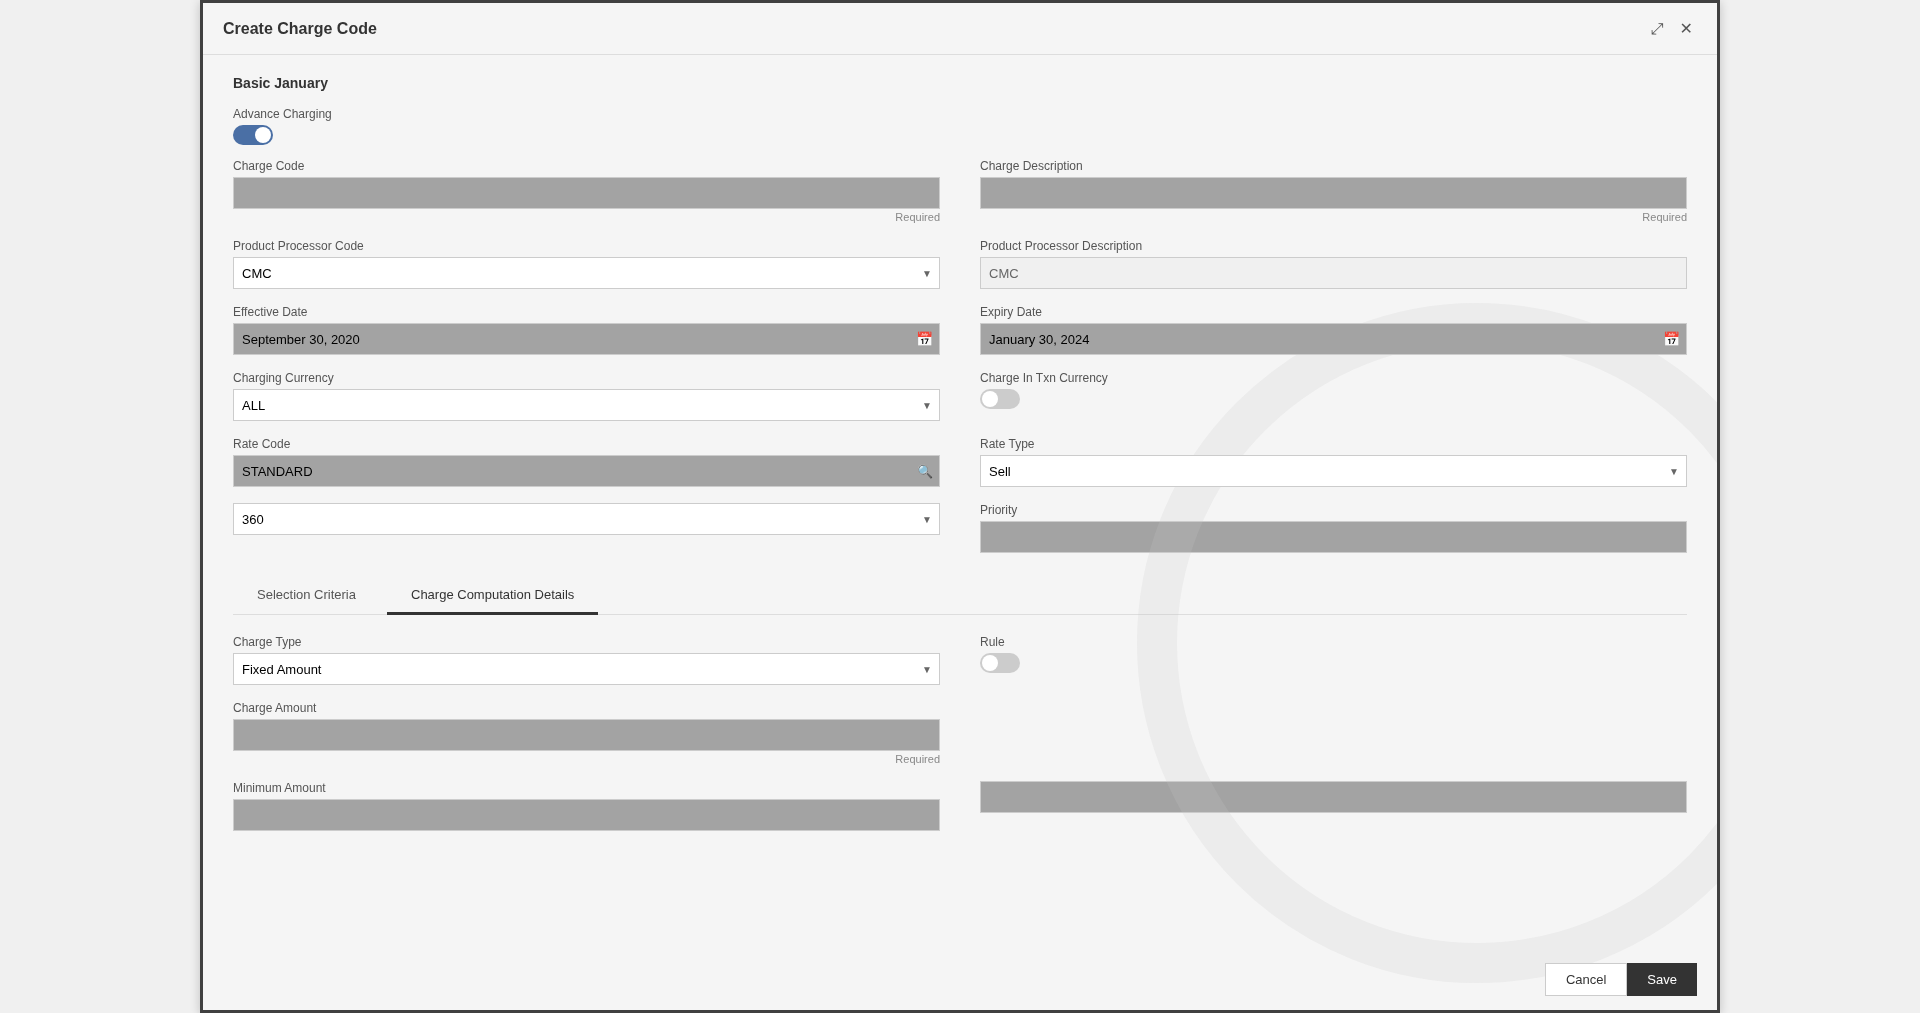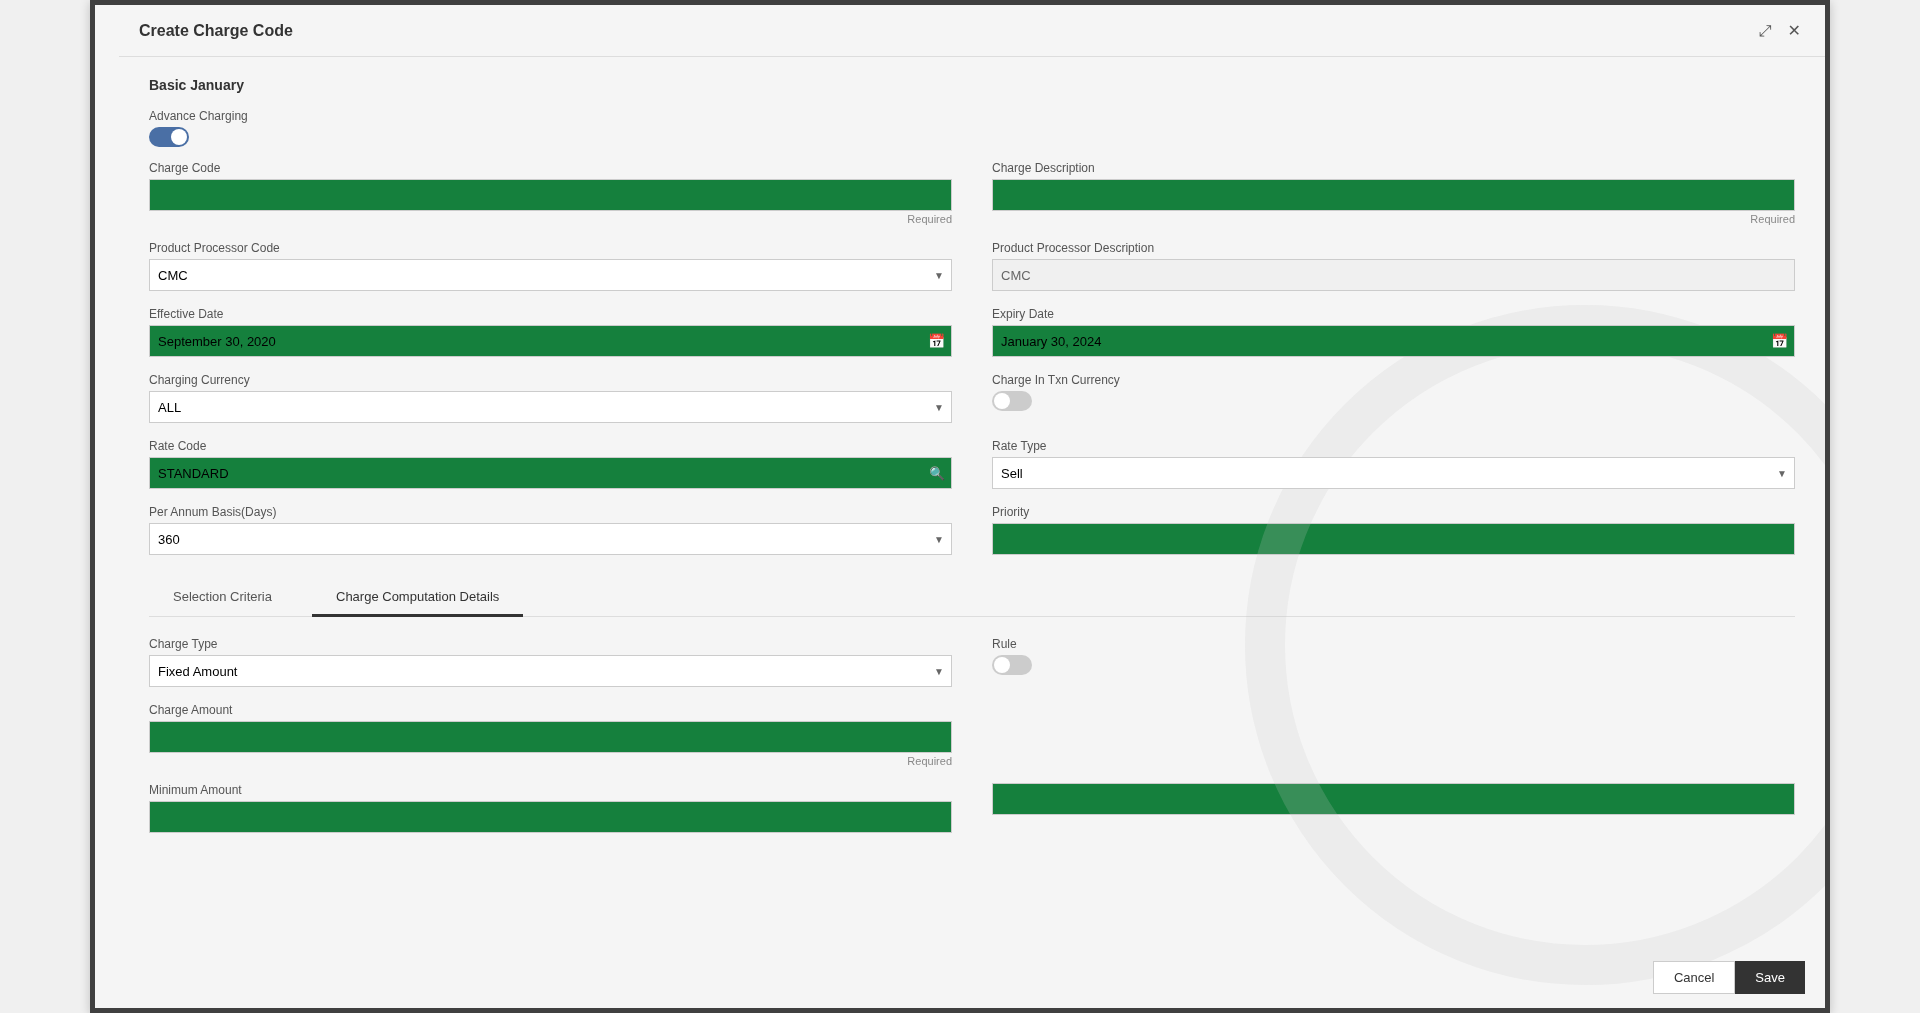--- a/index.html
+++ b/index.html
@@ -6,27 +6,26 @@
     body {
       font-family: Arial, sans-serif;
       background: #f0f0f0;
       display: flex;
       justify-content: center;
       align-items: flex-start;
       min-height: 100vh;
     }
     .modal {
       background: #f5f5f5;
-      width: 1740px;
+      width: 1520px;
       min-height: 1013px;
       position: relative;
-      border: 5px solid #404040;
+      border: 3px solid #404040;
       box-shadow: 0 2px 10px rgba(0,0,0,0.2);
       overflow: hidden;
-      padding-left: 24px;
     }
     
     .modal::before {
       content: '';
       position: absolute;
       right: -100px;
       top: 300px;
       width: 600px;
       height: 600px;
       border-radius: 50%;
@@ -82,21 +81,21 @@
       flex: 0 0 calc(50% - 20px);
       max-width: calc(50% - 20px);
     }
     .form-label {
       font-size: 12px;
       color: #555;
       margin-bottom: 4px;
     }
     .form-input {
       border: 1px solid #ccc;
-      background: #15803d;
+      background: #a3a3a3;
       padding: 6px 8px;
       font-size: 13px;
       height: 32px;
       outline: none;
       width: 100%;
     }
     .form-input[readonly], .form-input[disabled] {
       background: #f0f0f0;
       color: #666;
     }
@@ -188,21 +187,21 @@
     .toggle input:checked + .toggle-slider:before {
       transform: translateX(20px);
     }
     
     .tabs-container {
       margin-top: 24px;
       border-bottom: 1px solid #ddd;
     }
     .tabs {
       display: flex;
-      gap: 16px;
+      gap: 7px;
     }
     .tab {
       padding: 10px 24px;
       font-size: 13px;
       color: #555;
       cursor: pointer;
       border: none;
       background: none;
       border-bottom: 3px solid transparent;
       margin-bottom: -1px;
@@ -376,21 +375,20 @@
             <option>Buy</option>
             <option>Mid</option>
           </select>
           <span class="select-arrow">▼</span>
         </div>
       </div>
     </div>
 
     <div class="form-row">
       <div class="form-group half">
-        <label class="form-label">Per Annum Basis(Days)</label>
         <div class="select-wrapper">
           <select>
             <option>360</option>
             <option>365</option>
           </select>
           <span class="select-arrow">▼</span>
         </div>
       </div>
       <div class="form-group half">
         <label class="form-label">Priority</label>

